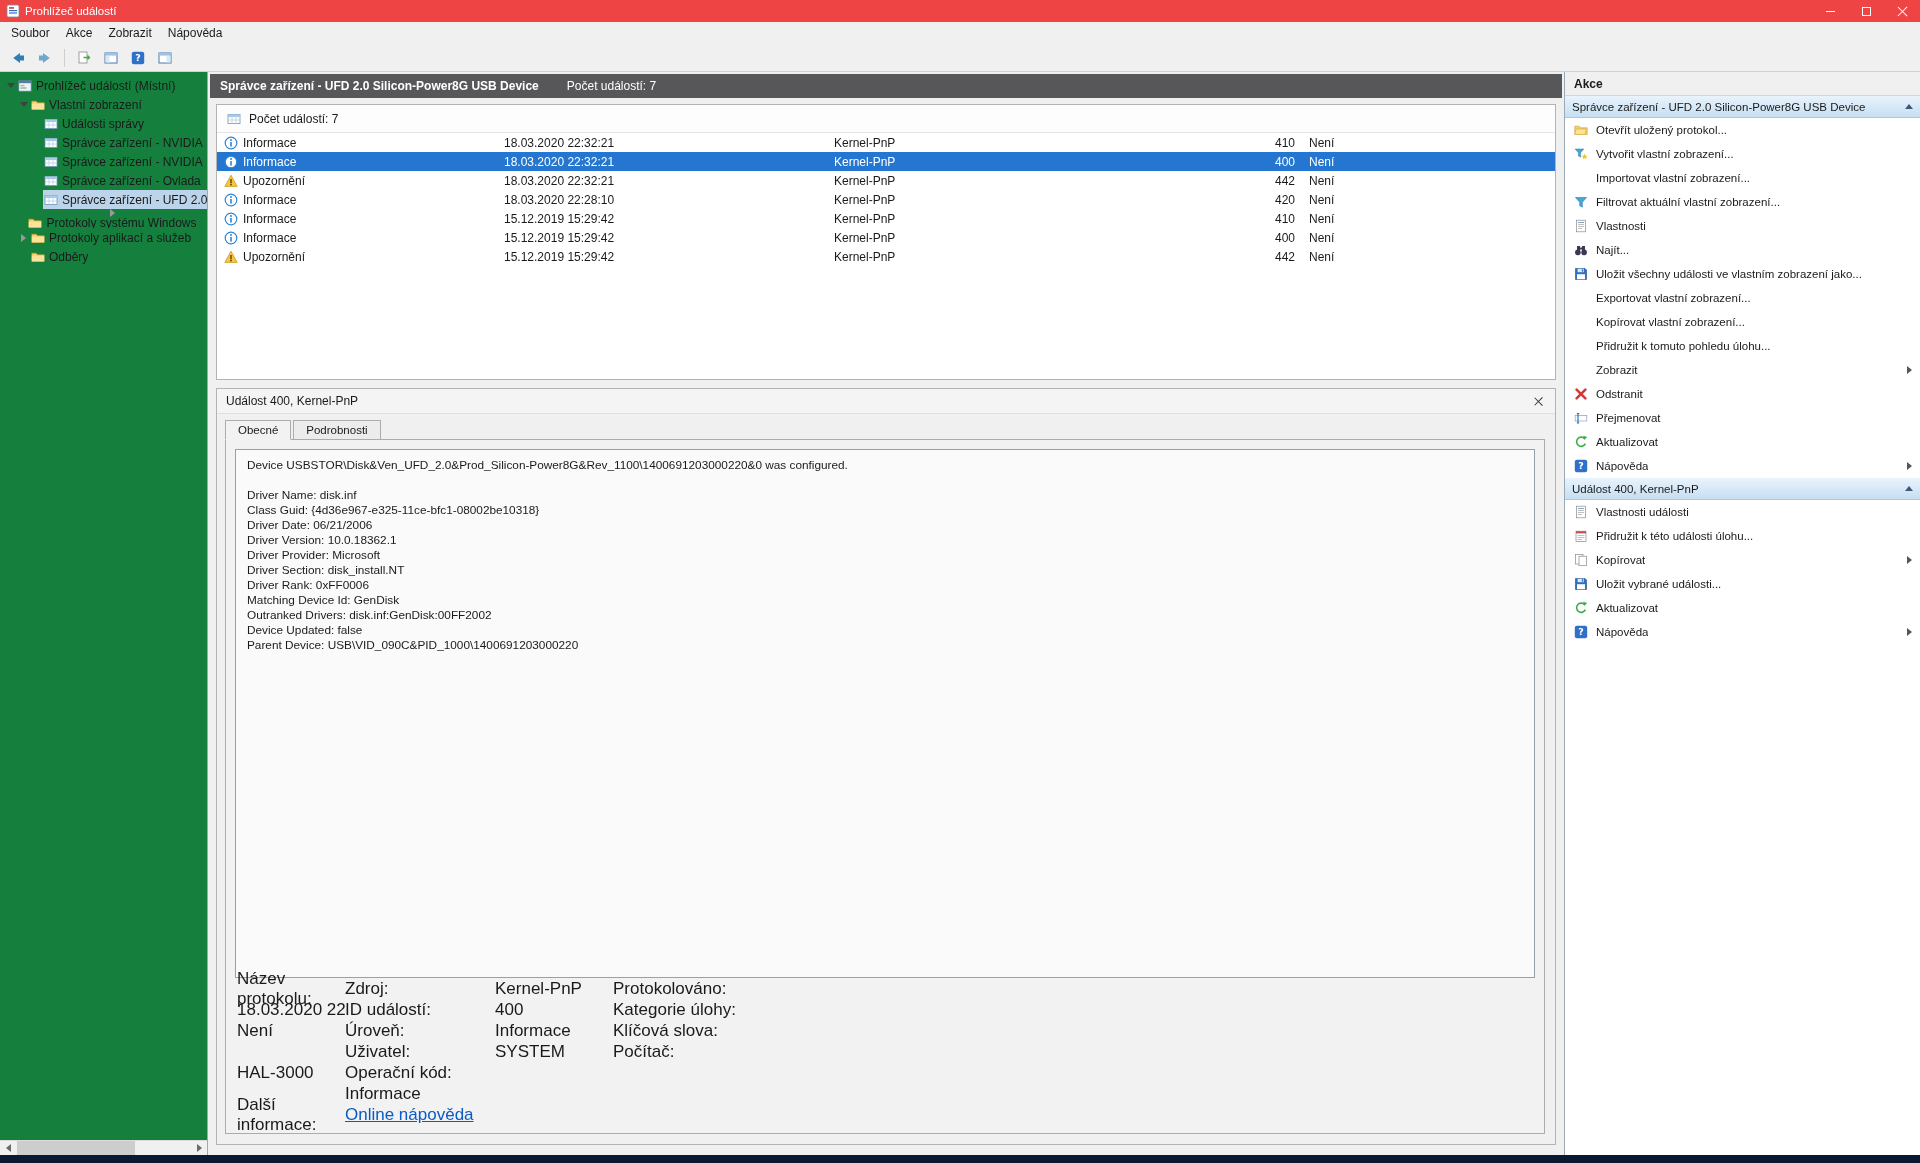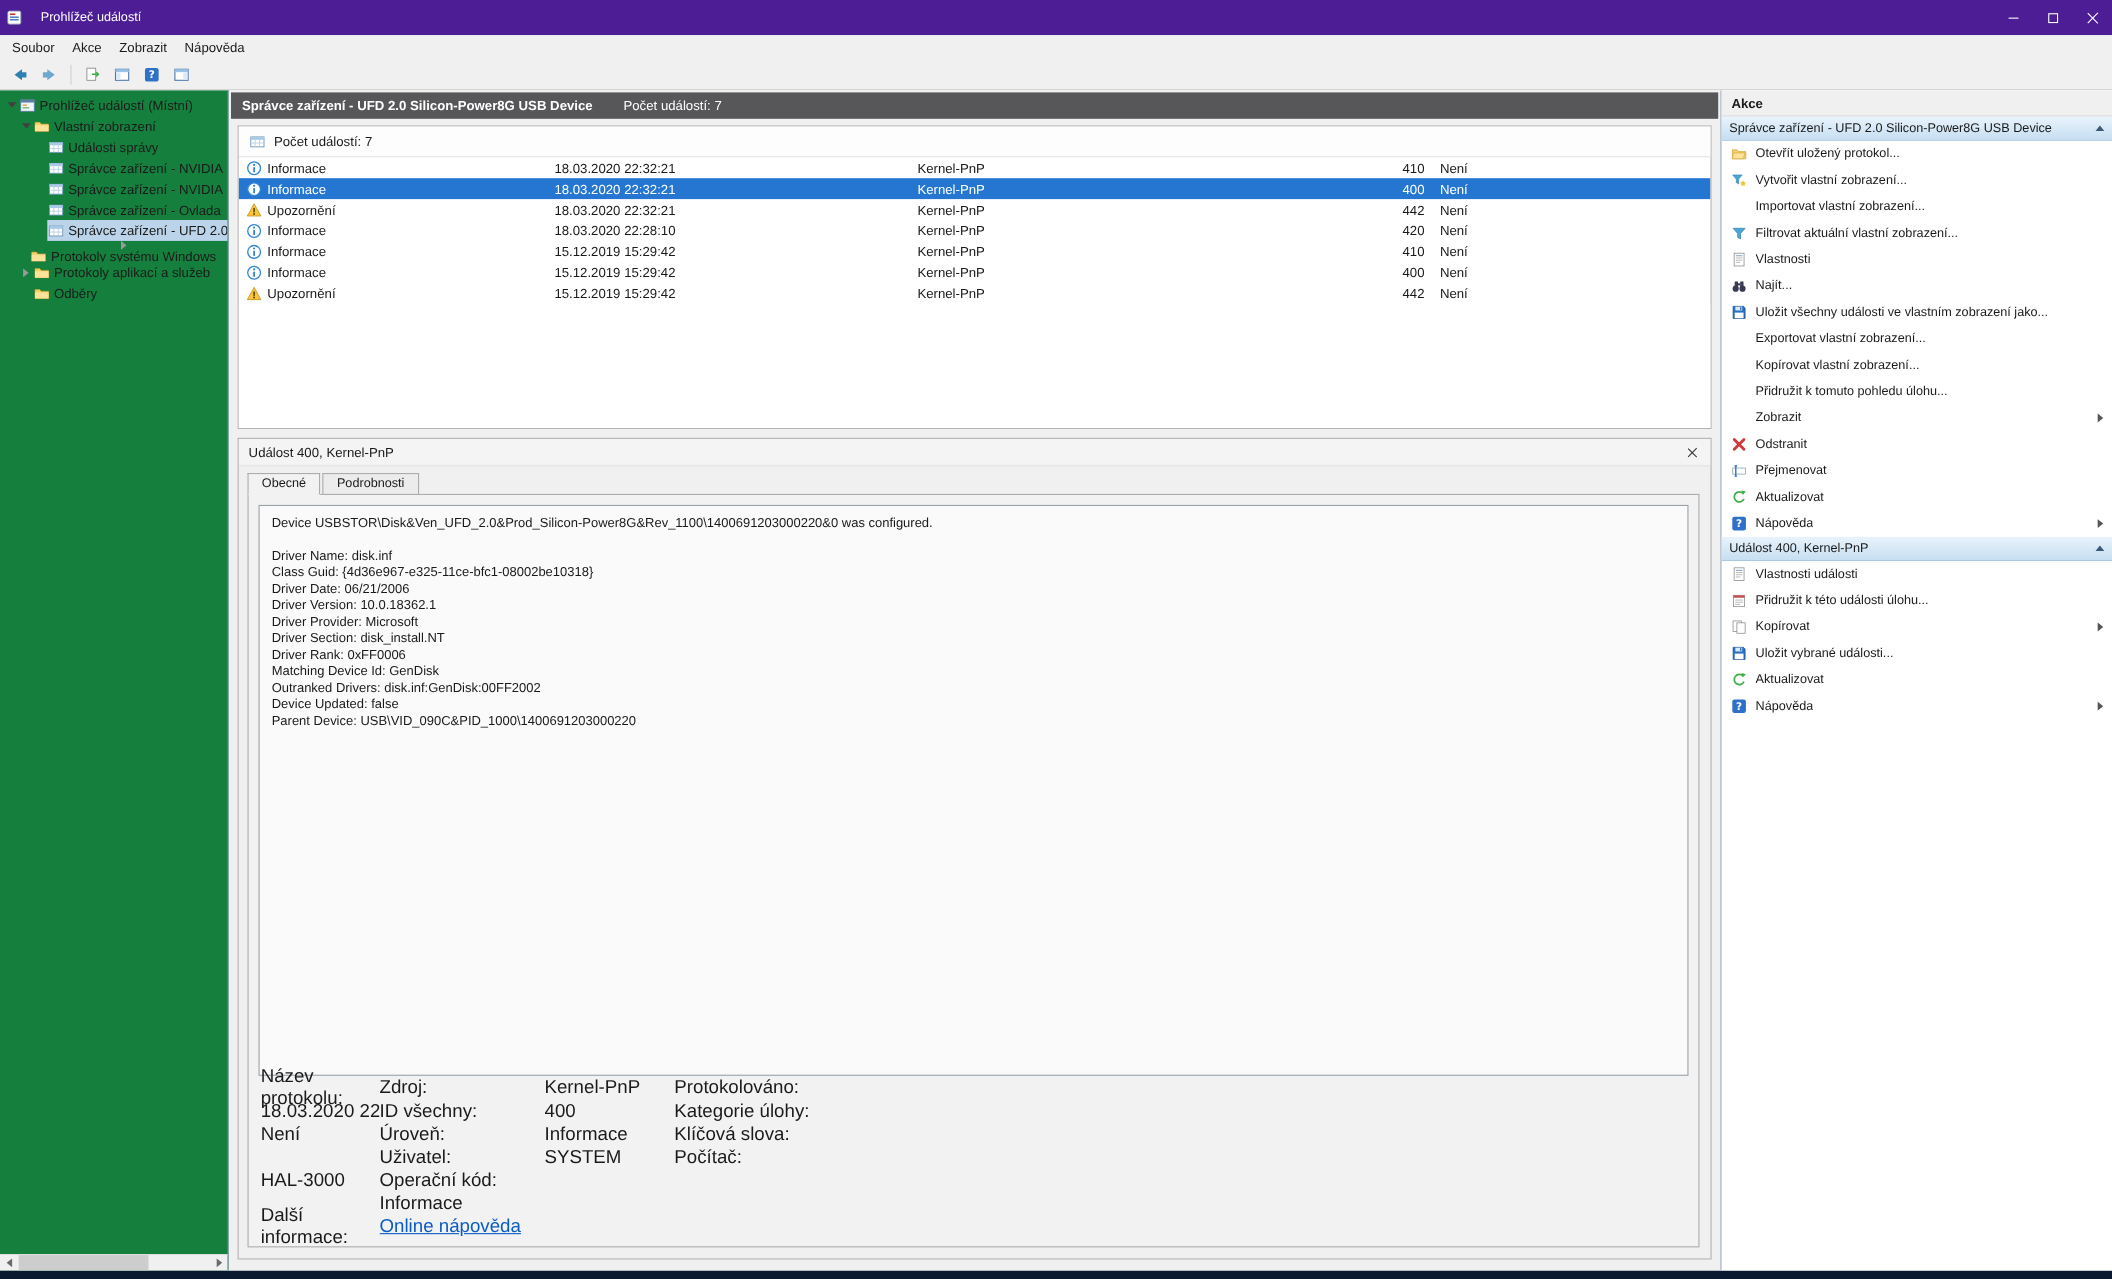--- a/index.html
+++ b/index.html
@@ -4,21 +4,21 @@
 <style>
   *{margin:0;padding:0;box-sizing:border-box;}
   html,body{width:1920px;height:1163px;overflow:hidden;background:#0a1830;}
   body{font-family:"Liberation Sans","DejaVu Sans",sans-serif;font-size:12px;color:#1a1a1a;}
   .svg-icon{display:inline-flex;align-items:center;justify-content:center;}
   .svg-icon svg{display:block;}
 
   .window{position:absolute;top:0;left:0;right:0;bottom:8px;display:flex;flex-direction:column;background:#f0f0f0;}
 
   
-  .titlebar{height:32px;flex:none;background:#4c1d95;display:flex;align-items:center;color:#fff;padding-left:6px;gap:17px;}
+  .titlebar{height:22px;flex:none;background:#ef4444;display:flex;align-items:center;color:#fff;padding-left:6px;gap:5px;}
   .title-text{font-size:11.5px;}
   .win-controls{margin-left:auto;display:flex;height:100%;}
   .win-btn{width:36px;height:100%;display:flex;align-items:center;justify-content:center;}
   .glyph-min{width:9px;height:1px;background:#fff;display:block;}
   .glyph-max{width:9px;height:9px;border:1px solid #fff;display:block;}
   .glyph-close{position:relative;width:11px;height:11px;display:block;}
   .glyph-close::before,.glyph-close::after{content:"";position:absolute;left:5px;top:-1px;width:1.3px;height:13px;background:#fff;}
   .glyph-close::before{transform:rotate(45deg);}
   .glyph-close::after{transform:rotate(-45deg);}
 
@@ -498,21 +498,21 @@
 Matching Device Id: GenDisk
 Outranked Drivers: disk.inf:GenDisk:00FF2002
 Device Updated: false
 Parent Device: USB\VID_090C&amp;PID_1000\1400691203000220</div>
             <div class="fields" id="fields">
                 <span class="f-label">Název protokolu:</span>
                 <span class="f-label">Zdroj:</span>
                 <span class="f-value">Kernel-PnP</span>
                 <span class="f-label">Protokolováno:</span>
                 <span class="f-value">18.03.2020 22:32:21</span>
-                <span class="f-label">ID všechny:</span>
+                <span class="f-label">ID událostí:</span>
                 <span class="f-value">400</span>
                 <span class="f-label">Kategorie úlohy:</span>
                 <span class="f-value">Není</span>
                 <span class="f-label">Úroveň:</span>
                 <span class="f-value">Informace</span>
                 <span class="f-label">Klíčová slova:</span>
                 <span class="f-value"></span>
                 <span class="f-label">Uživatel:</span>
                 <span class="f-value">SYSTEM</span>
                 <span class="f-label">Počítač:</span>

